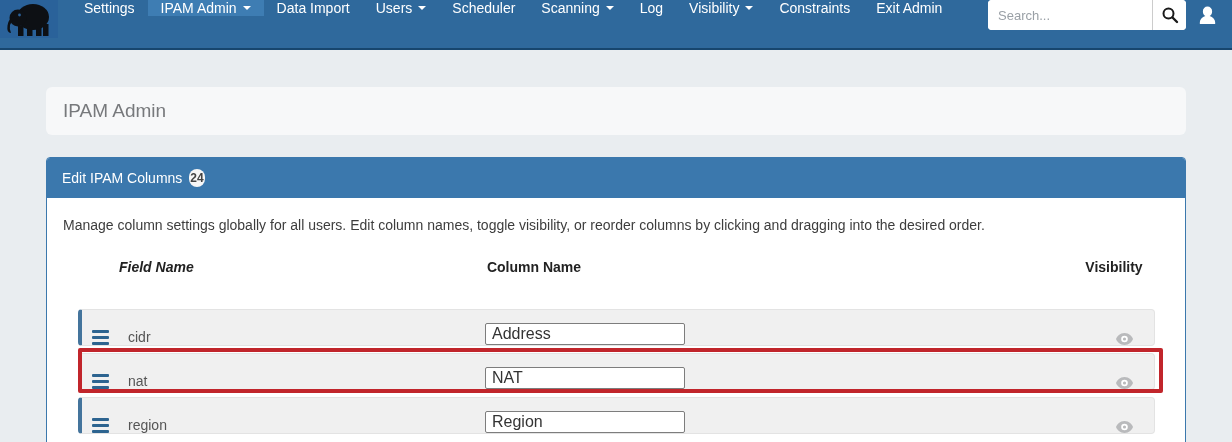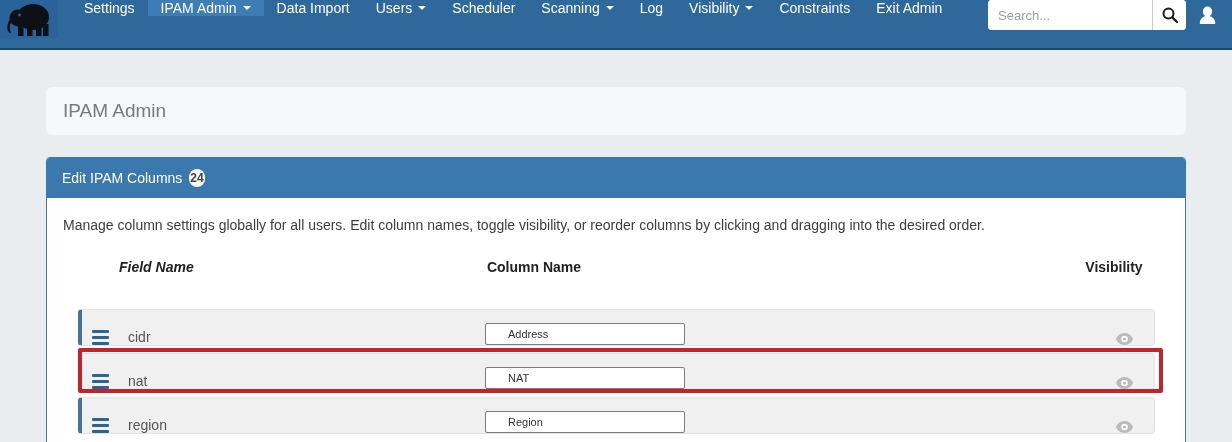--- a/index.html
+++ b/index.html
@@ -165,22 +165,22 @@
     margin-left: 19px;
     width: 357px;
     font-size: 14px;
     color: #555555;
   }
   .column-input {
     width: 200px;
     height: 22px;
     border: 1px solid #7d7d7d;
     border-radius: 2px;
-    padding: 0 22px;
-    font-size: 11px;
+    padding: 0 6px;
+    font-size: 16px;
     color: #333;
     font-family: "Liberation Sans", sans-serif;
     background: #fff;
   }
   .eye { margin-left: auto; margin-right: 21px; display: flex; cursor: pointer; }
 
   .highlight-box {
     position: absolute;
     top: -6px; bottom: -4px; left: -4px; right: -9px;
     border: 4px solid #c1252b;

